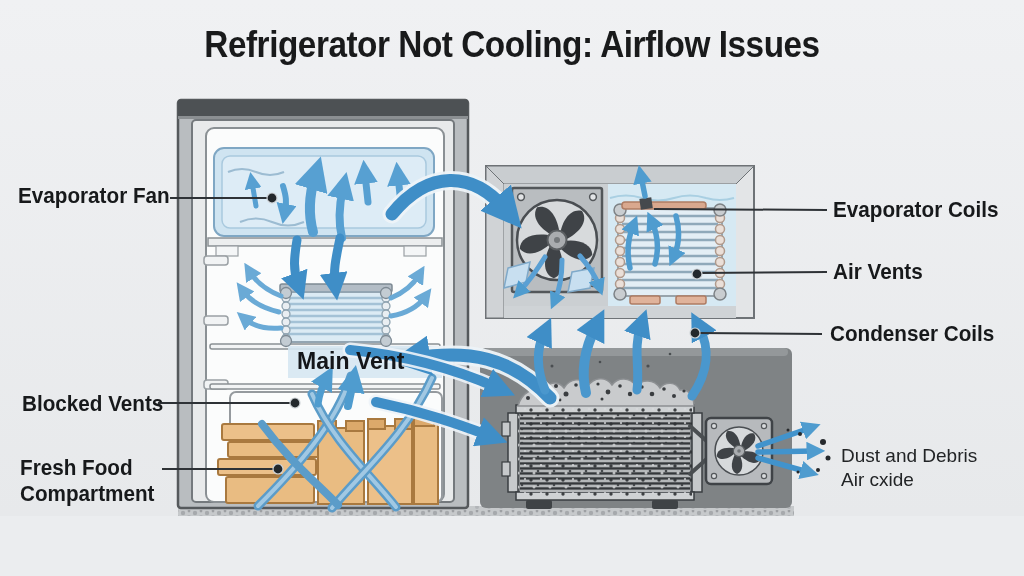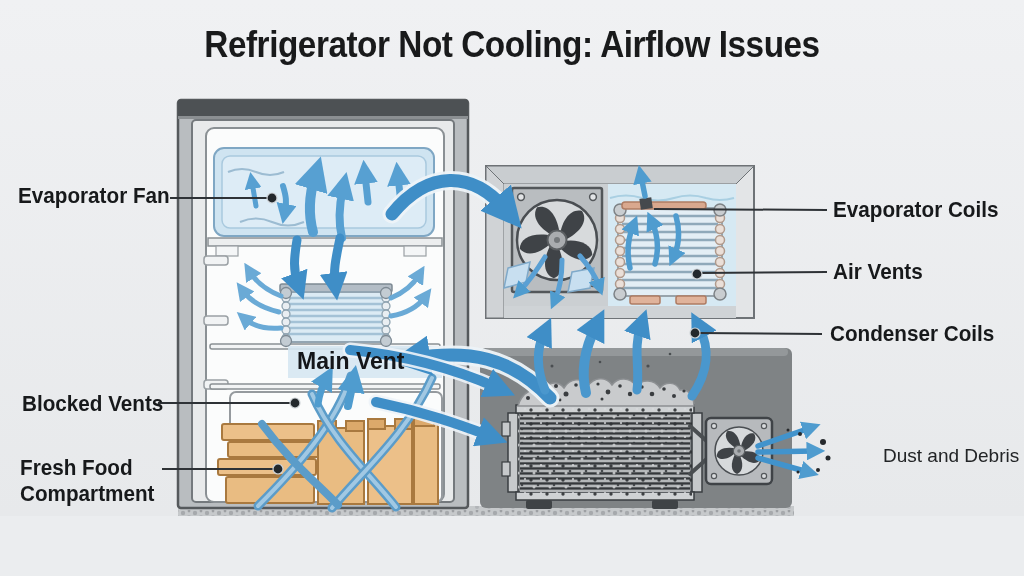--- a/index.html
+++ b/index.html
@@ -6,21 +6,21 @@
   .stage{position:relative;width:1024px;height:516px;overflow:hidden;
          font-family:"Liberation Sans",sans-serif;background:#ebedef;}
   .stage svg{position:absolute;left:0;top:0;}
   .lbl{position:absolute;font-weight:bold;color:#17191b;font-size:22px;
        transform:scaleX(.94);transform-origin:left top;white-space:nowrap;line-height:26px;}
   .lbl.wrap{white-space:normal;width:160px;}
   .title{position:absolute;left:50%;top:24px;transform:translateX(-50%) scaleX(.9);
          font-weight:bold;font-size:37px;letter-spacing:-.5px;color:#191a1b;white-space:nowrap;}
   .mainvent{position:absolute;left:297px;top:347px;font-weight:bold;font-size:24px;
             color:#14161a;transform:scaleX(.96);transform-origin:left top;white-space:nowrap;}
-  .note{position:absolute;left:883px;top:444px;font-weight:400;font-size:19px;
+  .note{position:absolute;left:841px;top:444px;font-weight:400;font-size:19px;
         line-height:24px;color:#222426;}
 </style>
 </head>
 <body>
 
 <div class="stage">
 <svg width="1024" height="576" viewBox="0 0 1024 576">
   <defs>
     <linearGradient id="bgGrad" x1="0" y1="0" x2="0" y2="1">
       <stop offset="0" stop-color="#f0f1f3"></stop>
@@ -373,14 +373,15 @@
 <div class="lbl wrap" style="left:20px;top:455px">Fresh Food Compartment</div>
 
 <div class="mainvent">Main Vent</div>
 
 <div class="lbl" style="left:833px;top:197px">Evaporator Coils</div>
 <div class="lbl" style="left:833px;top:259px">Air Vents</div>
 <div class="lbl" style="left:830px;top:321px">Condenser Coils</div>
 
 <div class="note">
   <div>Dust and Debris</div>
+  <div>Air cxide</div>
 </div>
 </div>
 
 </body></html>

